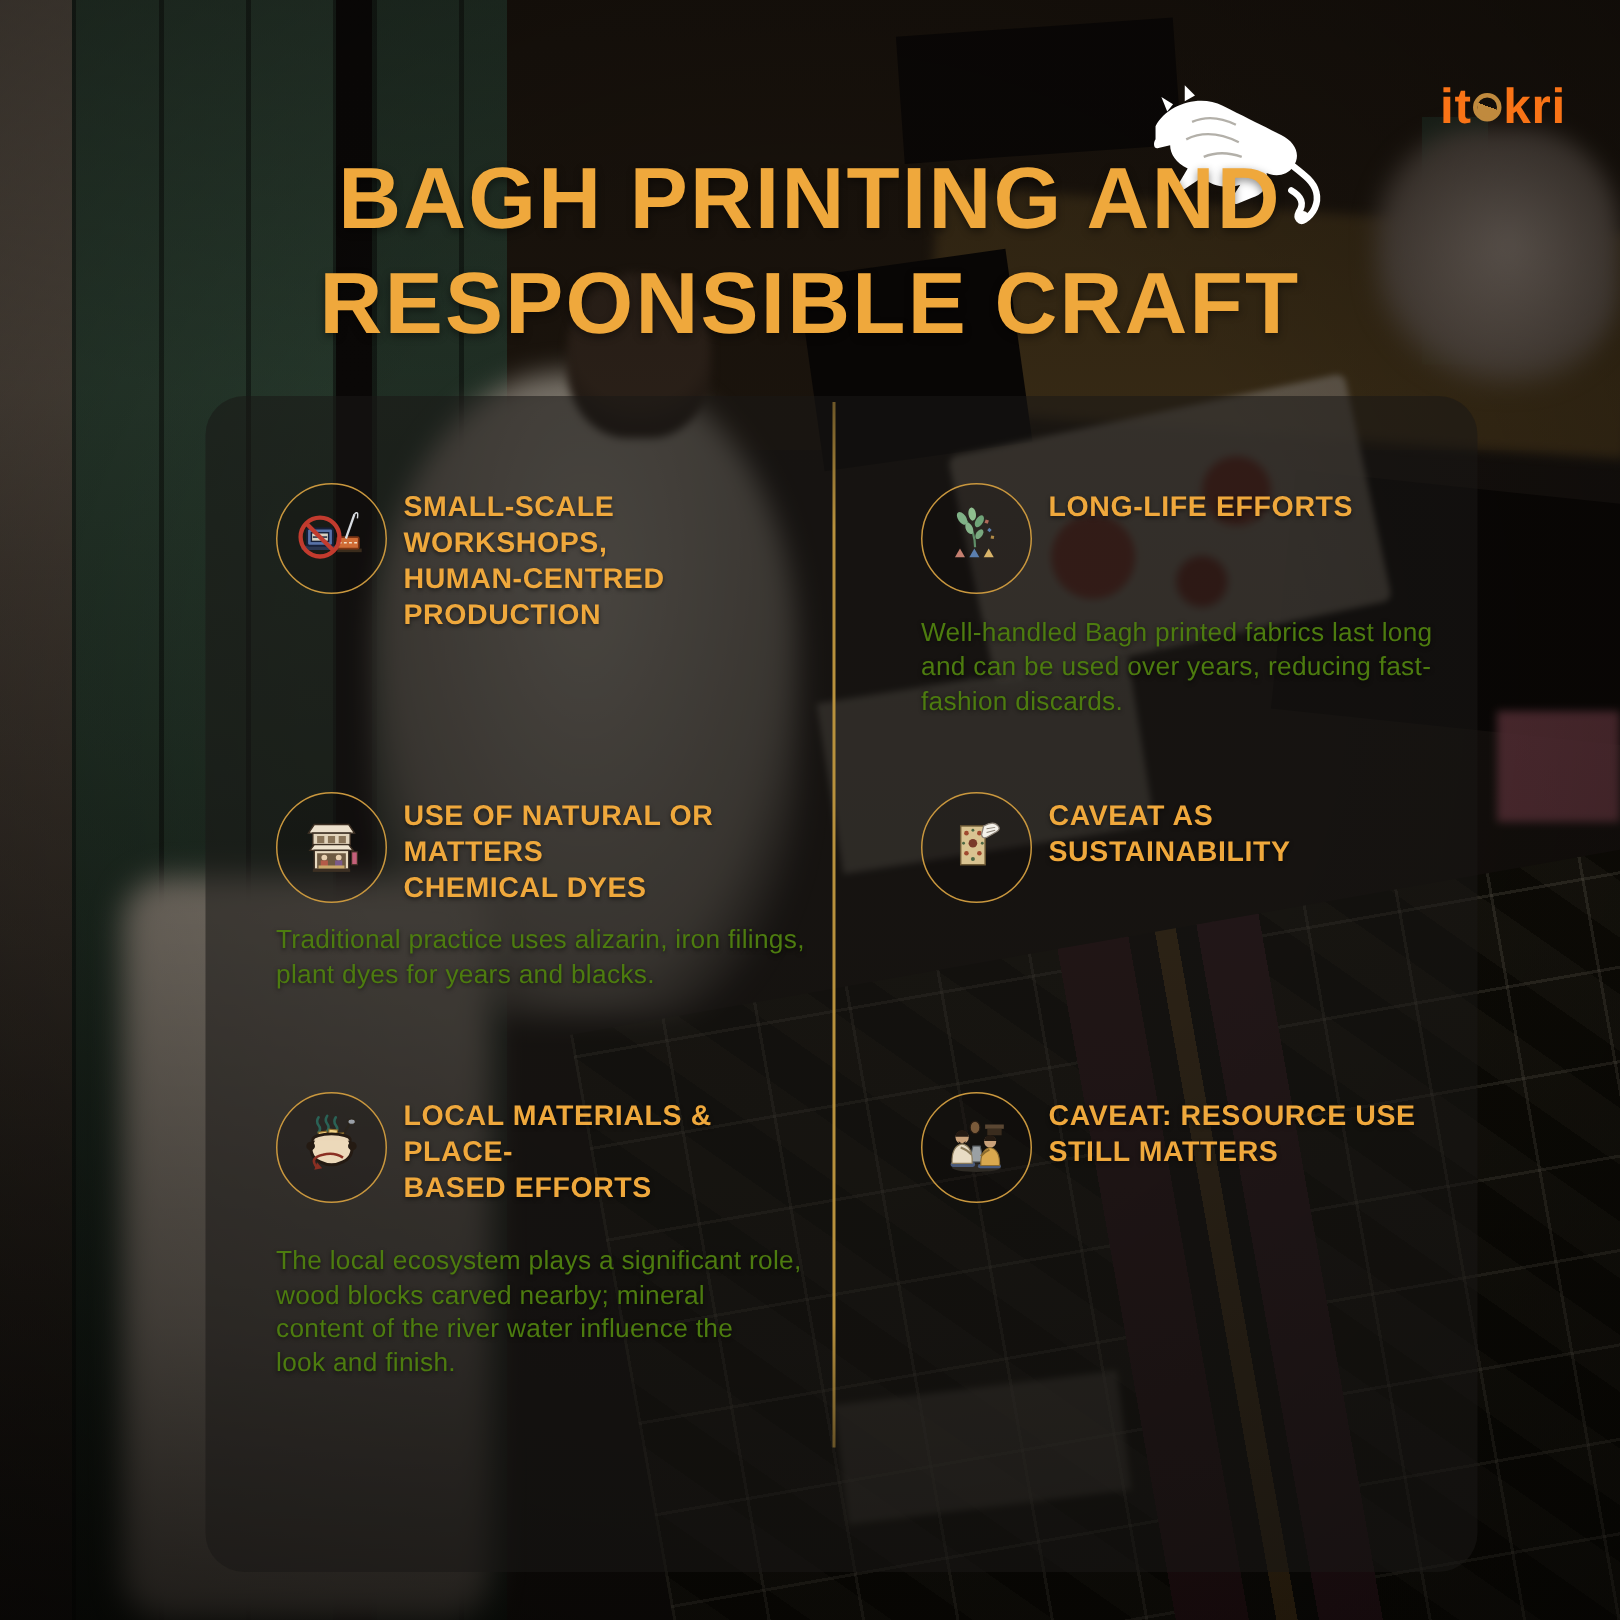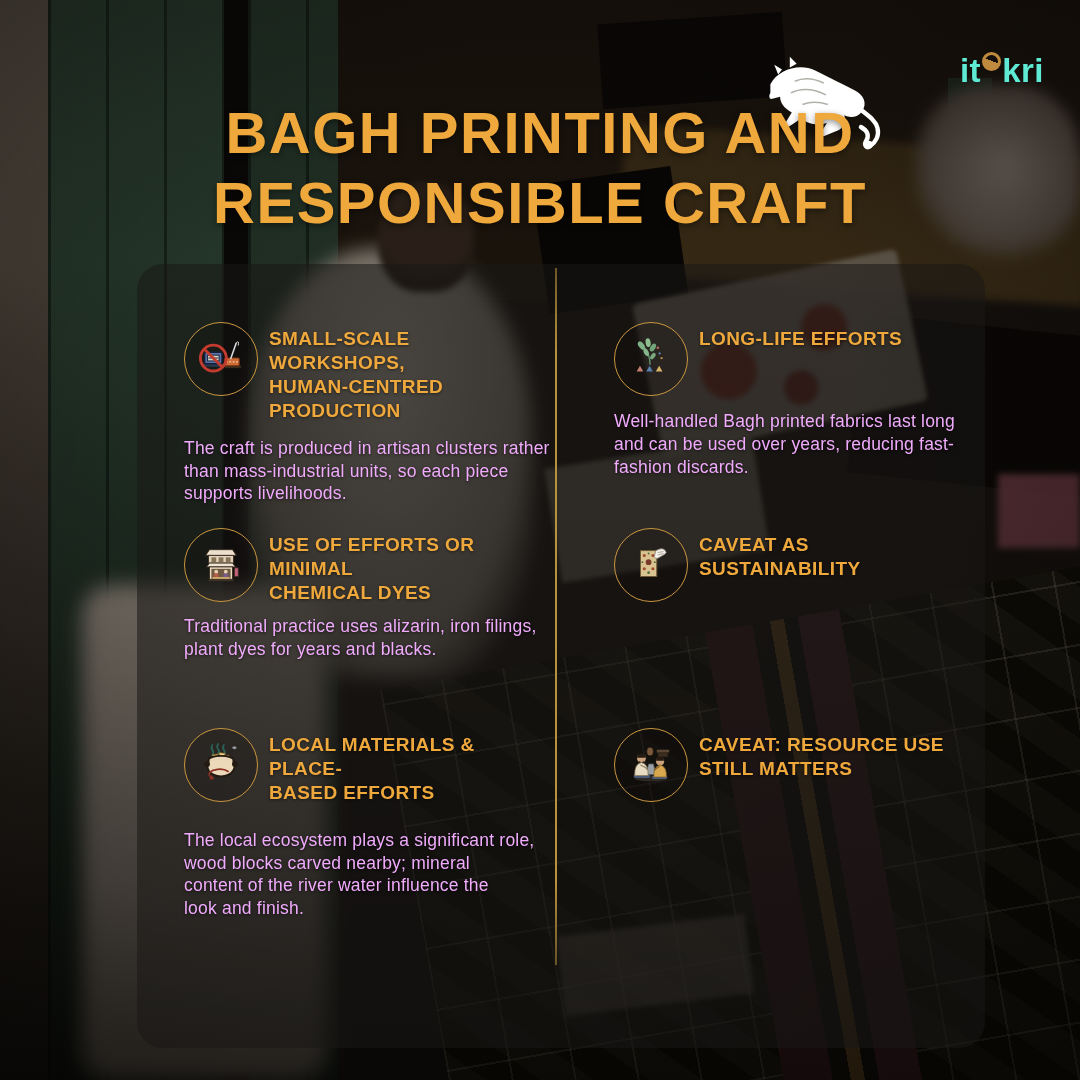--- a/index.html
+++ b/index.html
@@ -62,39 +62,39 @@
   
   .panel{position:absolute;left:137px;top:264px;width:848px;height:784px;
     border-radius:26px;background:rgba(26,24,21,.55);}
   .divider{position:absolute;left:555px;top:268px;width:2px;height:697px;
     background:linear-gradient(180deg,rgba(186,146,60,.55),#b8913c 12%,#b8913c 88%,rgba(186,146,60,.5));}
 
   
   .title{position:absolute;left:0;top:98px;width:100%;text-align:center;
     color:#EFA83C;font-weight:bold;font-size:58px;line-height:1.2;
     letter-spacing:1.5px;white-space:pre-line;text-shadow:0 2px 6px rgba(0,0,0,.45);}
-  .logo{position:absolute;right:36px;top:52px;color:#5eead4;font-weight:bold;
-    font-size:33px;letter-spacing:.5px;display:flex;}
+  .logo{position:absolute;right:36px;top:52px;color:#f97316;font-weight:bold;
+    font-size:33px;letter-spacing:.5px;display:flex;align-items:center;}
   .logo .o{display:inline-block;width:19px;height:19px;border:3.5px solid #C08A3E;
     border-radius:50%;margin:0 1px;box-sizing:border-box;
     background:linear-gradient(200deg,transparent 0 46%,#C08A3E 46%);}
   .tiger{position:absolute;left:747px;top:52px;width:148px;height:112px;}
 
   
   .cell{position:absolute;width:404px;margin-left:32px;}
   .c1{left:152px;} .c2{left:582px;}
   .r1{top:322px;} .r2{top:528px;} .r3{top:728px;}
   .cell-head{display:flex;align-items:flex-start;gap:11px;}
   .icon-circle{flex:0 0 74px;width:74px;height:74px;border-radius:50%;
     border:1.6px solid #C9973E;box-sizing:border-box;display:flex;
     align-items:center;justify-content:center;background:rgba(10,8,6,.25);}
   .cell-title{margin-top:5px;color:#EFA83C;font-weight:bold;font-size:19px;
     line-height:1.26;letter-spacing:.4px;white-space:pre-line;max-width:280px;
     text-shadow:0 1px 3px rgba(0,0,0,.5);}
-  .cell-body{margin:14px 0 0 0;color:#f0abfc;font-size:17.5px;line-height:1.3;
+  .cell-body{margin:14px 0 0 0;color:#4d7c0f;font-size:17.5px;line-height:1.3;
     letter-spacing:.2px;white-space:pre-line;text-shadow:0 1px 3px rgba(0,0,0,.6);}
   .r2 .cell-body{margin-top:10px;}
   .r3 .cell-body{margin-top:24px;}
 </style>
 </head>
 <body>
 
 <div class="poster">
 
   <div class="photo">
@@ -159,23 +159,20 @@
           <line x1="40" y1="7" x2="34" y2="24" stroke="#d9dde2" stroke-width="1.6"></line>
           <path d="M40 7 q3 -3 2 3" stroke="#d9dde2" stroke-width="1" fill="none"></path>
           <circle cx="16" cy="23" r="13.5" fill="none" stroke="#c23b2e" stroke-width="3"></circle>
           <line x1="6.5" y1="13.5" x2="25.5" y2="32.5" stroke="#c23b2e" stroke-width="3"></line>
         </svg>
       </div>
       <div class="cell-title">SMALL-SCALE WORKSHOPS,
 HUMAN-CENTRED
 PRODUCTION</div>
     </div>
-    <p class="cell-body">The craft is produced in artisan clusters rather
-than mass-industrial units, so each piece
-supports livelihoods.</p>
   </div>
 
   <div class="cell c2 r1">
     <div class="cell-head">
       <div class="icon-circle">
         <svg width="46" height="46" viewBox="0 0 48 48">
           <path d="M23 30 C23 23 21 17 17 12" stroke="#5f8f68" stroke-width="1.5" fill="none"></path>
           <ellipse cx="14" cy="10" rx="2.8" ry="5" fill="#7fb287" transform="rotate(-35 14 10)"></ellipse>
           <ellipse cx="21" cy="7" rx="2.6" ry="4.6" fill="#8fbf8f" transform="rotate(-8 21 7)"></ellipse>
           <ellipse cx="26" cy="12" rx="2.6" ry="4.6" fill="#6fa378" transform="rotate(30 26 12)"></ellipse>
@@ -210,21 +207,21 @@
           <rect x="14" y="28" width="20" height="11" fill="#6e5a42"></rect>
           <circle cx="19" cy="31" r="2" fill="#e8d0b0"></circle>
           <rect x="16.5" y="33" width="5" height="5" fill="#b45a48"></rect>
           <circle cx="29" cy="31" r="2" fill="#e8d0b0"></circle>
           <rect x="26.5" y="33" width="5" height="5" fill="#7a5a8a"></rect>
           <rect x="15" y="36.5" width="18" height="2" fill="#caa86a"></rect>
           <rect x="38" y="27" width="4" height="9" fill="#c4607a" stroke="#3c2f23" stroke-width="0.8"></rect>
           <rect x="11" y="39" width="26" height="2" fill="#3c2f23"></rect>
         </svg>
       </div>
-      <div class="cell-title">USE OF EFFORTS OR MINIMAL
+      <div class="cell-title">USE OF NATURAL OR MATTERS
 CHEMICAL DYES</div>
     </div>
     <p class="cell-body">Traditional practice uses alizarin, iron filings,
 plant dyes for years and blacks.</p>
   </div>
 
   <div class="cell c2 r2">
     <div class="cell-head">
       <div class="icon-circle">
         <svg width="46" height="46" viewBox="0 0 48 48">

